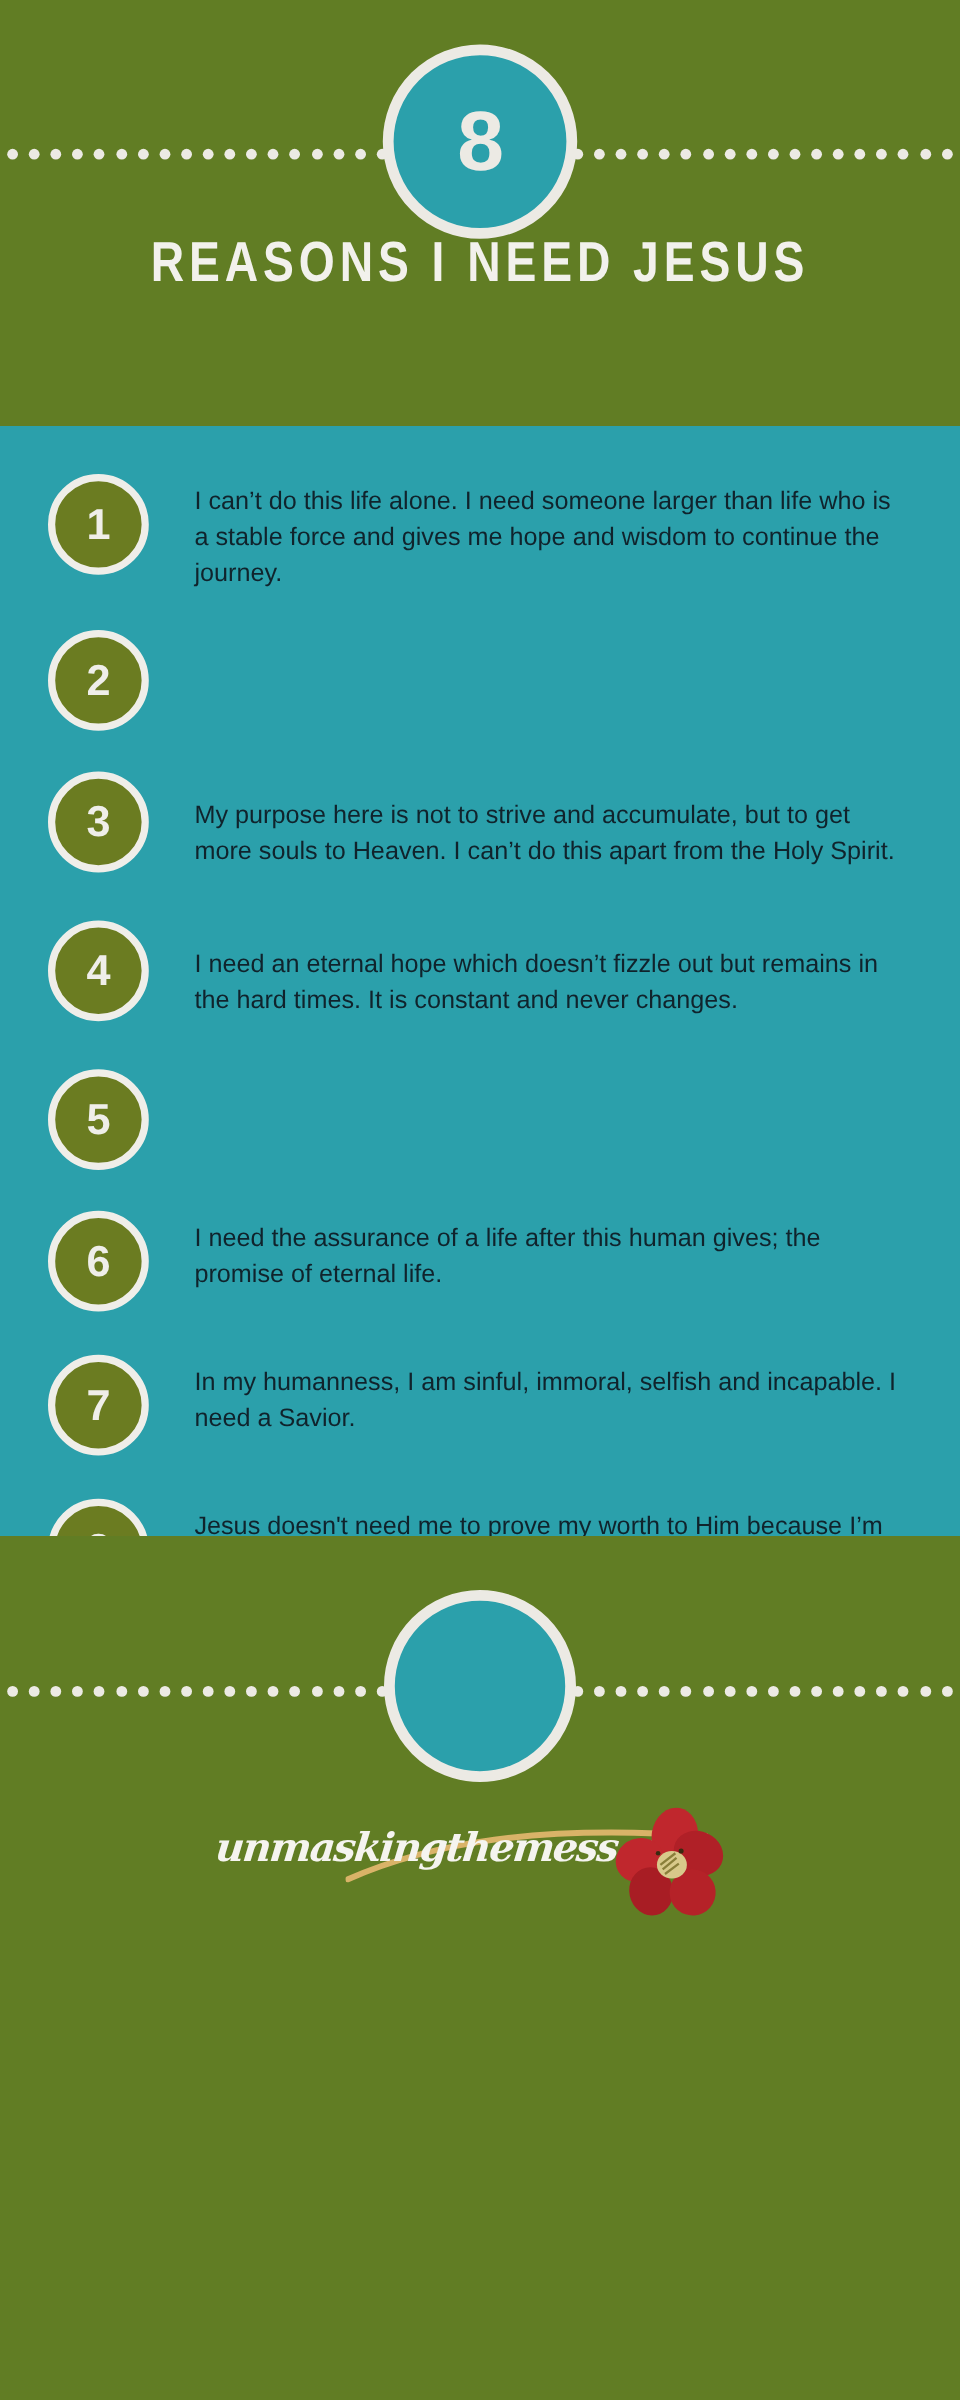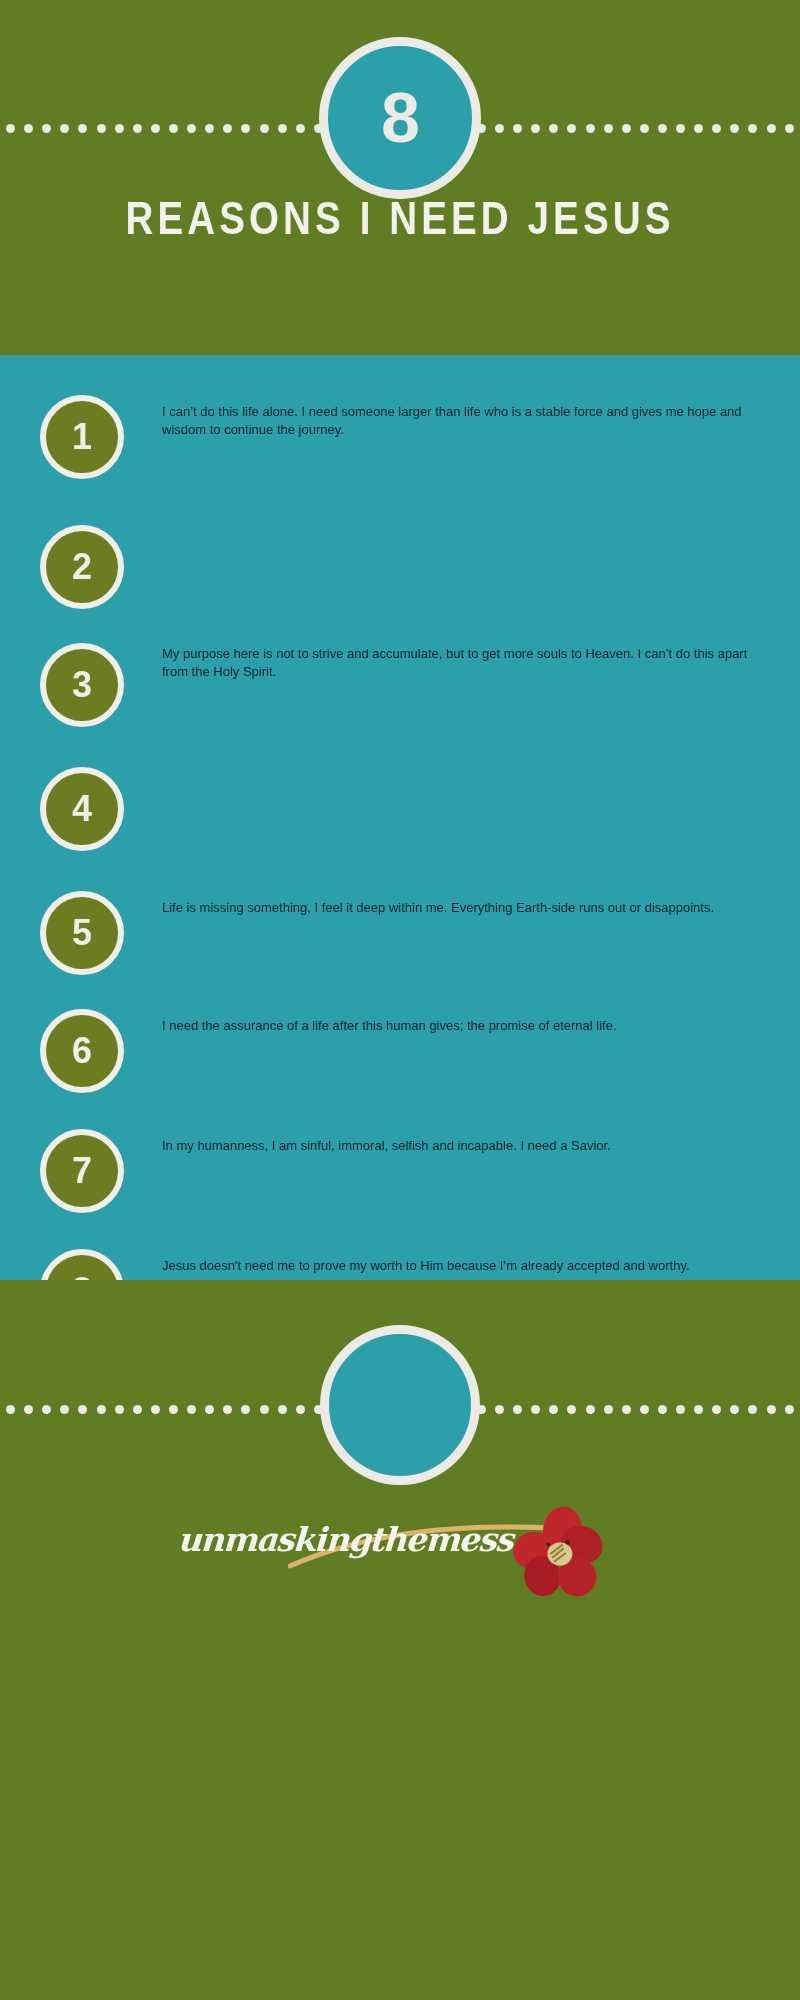--- a/index.html
+++ b/index.html
@@ -122,26 +122,26 @@
     font-weight:bold;
     line-height:1;
     font-family:"Liberation Sans", sans-serif;
   }
 
   .text {
     flex:1 1 auto;
     padding-left:38px;
     padding-right:45px;
     color:#10232c;
-    font-size:13px;
+    font-size:21px;
     line-height:1.42;
     font-family:"Liberation Sans", sans-serif;
     padding-top:8px;
   }
-  .text.t3 { padding-top:2px; }
+  .text.t3 { padding-top:2px;margin-top:20px; }
 
   
   .footer {
     position:relative;
     width:800px;
     height:720px;
     background:#617d24;
   }
 
   .footer .dotline {
@@ -289,27 +289,27 @@
       <div class="circle">
         <span class="circle-num">3</span>
       </div>
       <div class="text t3">My purpose here is not to strive and accumulate, but to get more souls to Heaven. I can’t do this apart from the Holy Spirit.</div>
     </div>
 
     <div class="row" style="height:124px;">
       <div class="circle">
         <span class="circle-num">4</span>
       </div>
+      <div class="text t3">I need an eternal hope which doesn’t fizzle out but remains in the hard times. It is constant and never changes.</div>
     </div>
 
     <div class="row" style="height:118px;">
       <div class="circle">
         <span class="circle-num">5</span>
       </div>
-      <div class="text">Life is missing something, I feel it deep within me. Everything Earth-side runs out or disappoints.</div>
     </div>
 
     <div class="row" style="height:120px;">
       <div class="circle">
         <span class="circle-num">6</span>
       </div>
       <div class="text">I need the assurance of a life after this human gives; the promise of eternal life.</div>
     </div>
 
     <div class="row" style="height:120px;">

